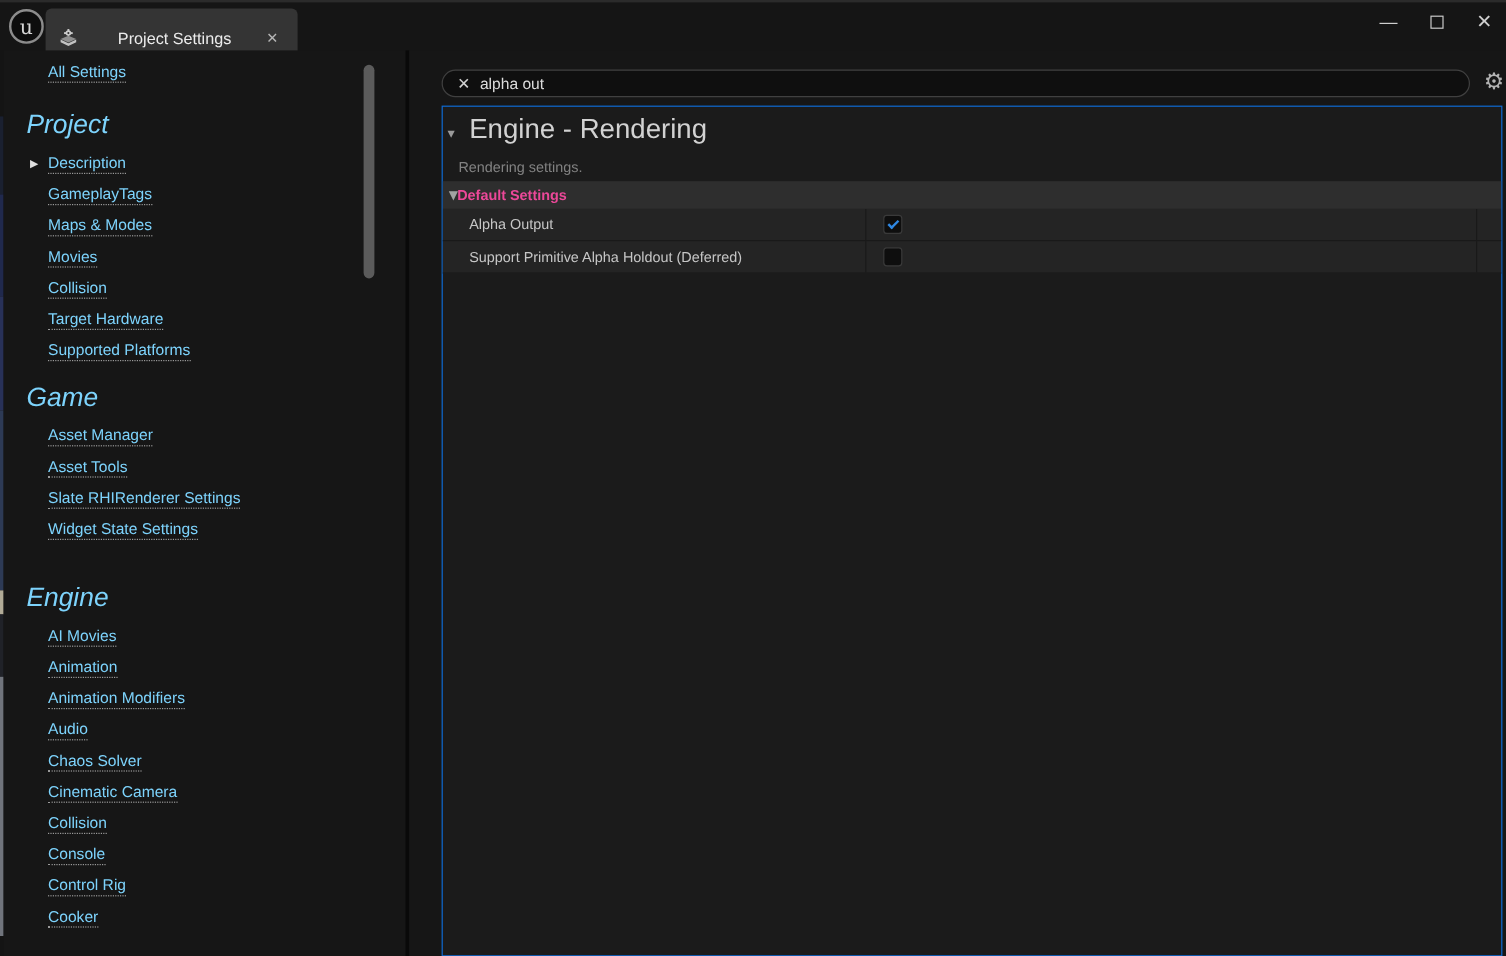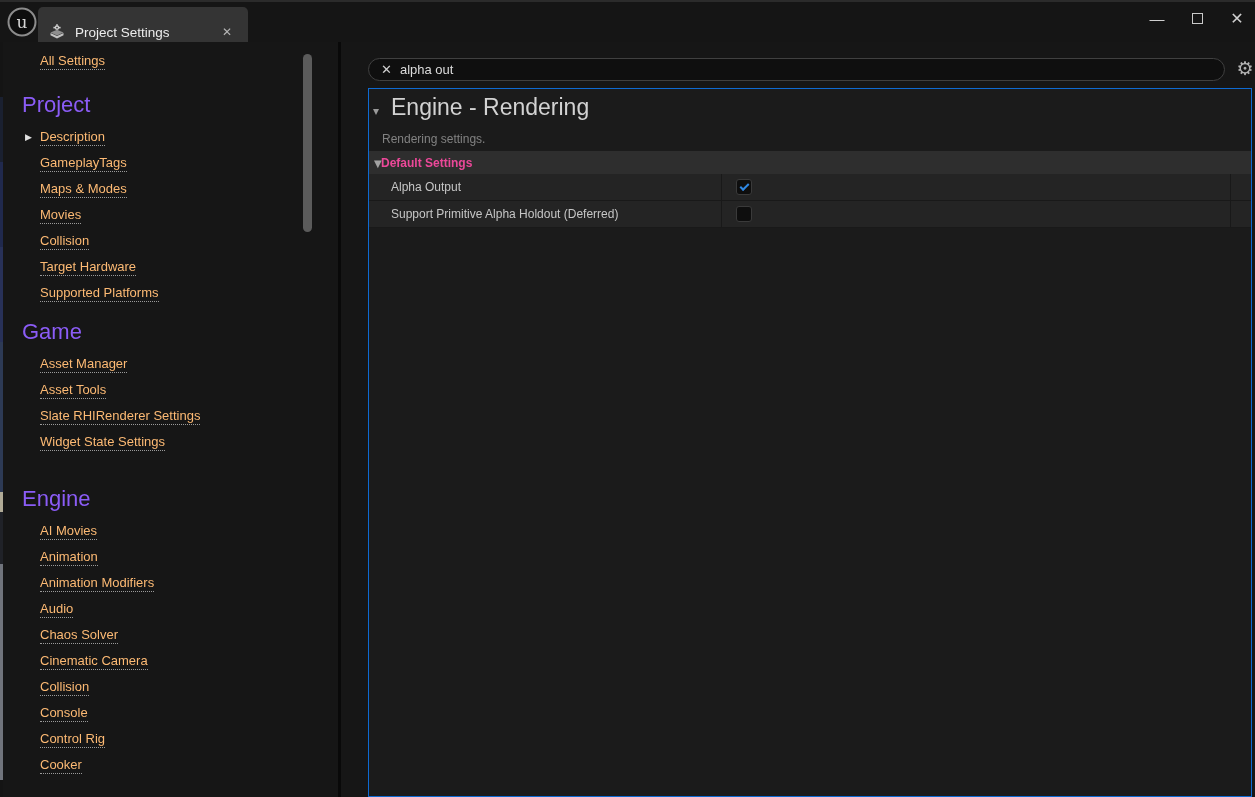--- a/index.html
+++ b/index.html
@@ -12,21 +12,21 @@
 
   
   .titlebar {
     position:absolute; left:0; top:0; width:1255px; height:42px;
     background:#151515; border-top:2px solid #2b2b2b;
   }
   .ue-logo { position:absolute; left:6px; top:4px; width:32px; height:32px; }
   .tab {
     position:absolute; left:38px; top:5px; width:210px; height:50px;
     background:#343434; border-radius:5px 5px 0 0;
-    display:flex; align-items:center; padding:0 10px; cursor:default;
+    display:flex; align-items:center; padding:0 10px; cursor:default;text-align:center;
   }
   .tab-icon { width:18px; height:18px; margin-right:9px; flex:none; }
   .tab-label { font-size:13.5px; color:#ececec; flex:1; white-space:nowrap; }
   .tab-close { font-size:12px; color:#b5b5b5; padding:2px 6px; }
   .win-controls { position:absolute; right:4px; top:4px; display:flex; gap:12px; align-items:center; }
   .win-btn { width:28px; height:24px; display:flex; align-items:center; justify-content:center; color:#cfcfcf; }
   .win-btn.min { font-size:15px; }
   .win-btn.max .box { width:11px; height:11px; border:1.5px solid #c9c9c9; }
   .win-btn.close { font-size:16px; }
 
@@ -34,25 +34,25 @@
   .edge-strip { position:absolute; left:0; top:42px; width:3px; height:755px; background:#141414; }
   .edge-strip .seg { position:absolute; left:0; width:3px; }
 
   
   .sidebar {
     position:absolute; left:3px; top:42px; width:335px; height:755px;
     background:#161616; padding-top:9px; overflow:hidden;
   }
   .all-settings { margin-left:37px; display:inline-block; }
   .navlink {
-    font-size:13px; color:#fdba74; text-decoration:none;
+    font-size:13px; color:#7dd3fc; text-decoration:none;
     border-bottom:1px dotted #9a9a9a; padding-bottom:1px; cursor:pointer; white-space:nowrap;
   }
   .side-header {
-    margin:20px 0 0 19px; font-size:22px; line-height:30px; color:#8b5cf6; font-weight:400;
+    margin:20px 0 0 19px; font-size:22px; line-height:30px; color:#7dd3fc; font-weight:400;font-style:italic;
   }
   .side-header.game { margin-top:11px; }
   .side-header.engine { margin-top:29px; }
   .nav-list { list-style:none; margin-top:4px; }
   .nav-item { height:26px; display:flex; align-items:center; padding-left:37px; position:relative; }
   .nav-item .sel-arrow {
     position:absolute; left:22px; top:50%; transform:translateY(-50%);
     font-size:9px; color:#e0e0e0;
   }
   .side-scrollbar {

